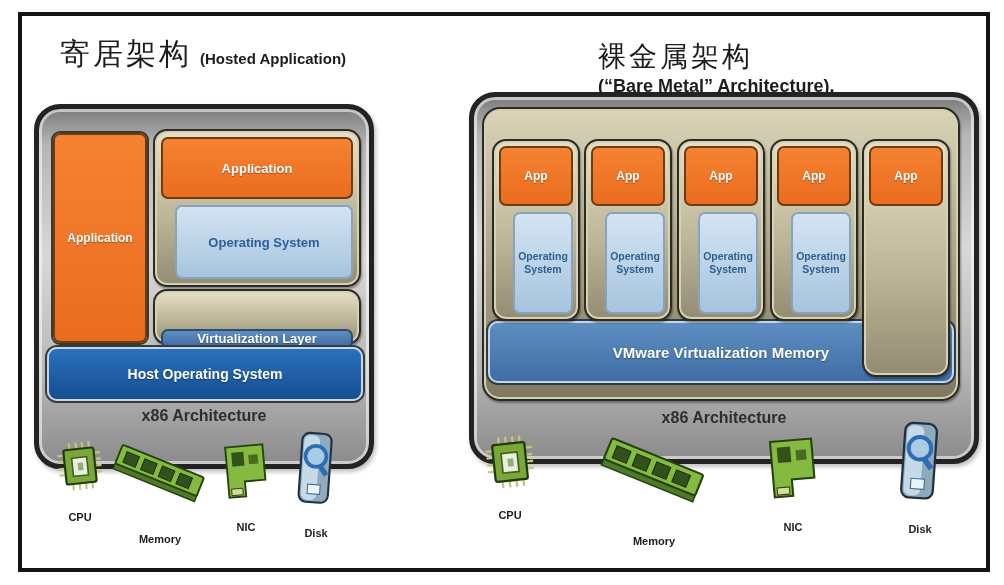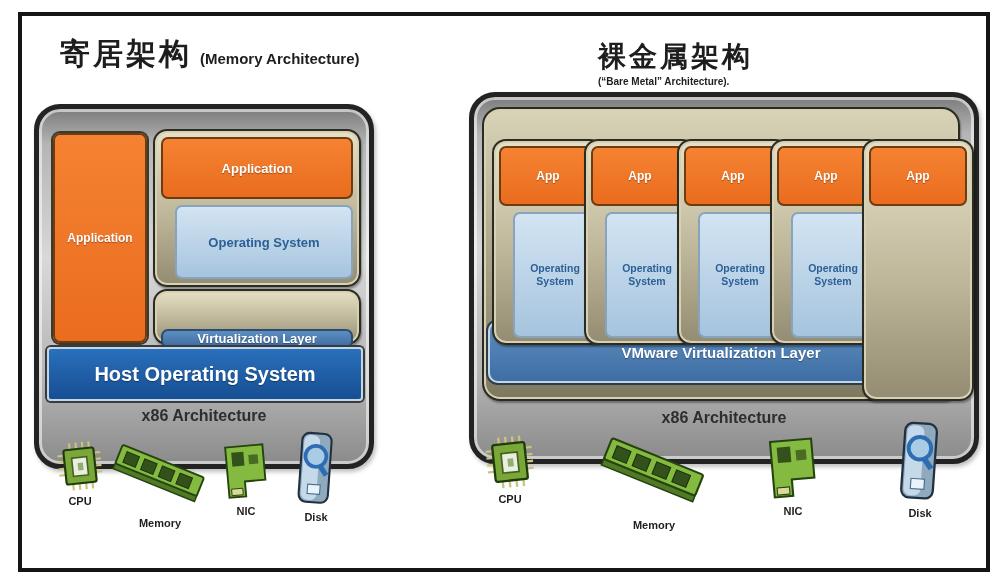--- a/index.html
+++ b/index.html
@@ -3,26 +3,26 @@
 <meta charset="utf-8">
 <style>
   html,body{margin:0;padding:0;background:#ffffff;}
   .canvas{position:relative;width:1004px;height:585px;background:#ffffff;overflow:hidden;
           font-family:"Liberation Sans", sans-serif;}
   .outer-frame{position:absolute;left:18px;top:12px;width:964px;height:552px;
                border:4px solid #151515;background:#ffffff;}
 
   
   .title{position:absolute;display:flex;align-items:baseline;color:#1d1d1d;white-space:nowrap;}
-  .title .zh{font-size:30px;font-weight:700;letter-spacing:3px;}
+  .title .zh{font-size:30px;font-weight:400;letter-spacing:3px;}
   .title .en{font-size:15px;font-weight:700;margin-left:8px;}
   .title-left{left:38px;top:18px;}
   .title-right{left:548px;top:22px;flex-direction:column;}
   .title-right .zh{font-size:28px;}
-  .title-right .en{font-size:10px;margin-left:28px;}
+  .title-right .en{font-size:18px;margin-left:28px;}
 
   
   .machine{position:absolute;border:5px solid #232323;border-radius:26px;
            background:linear-gradient(180deg,#7c7c7c 0%,#b5b5b5 10%,#d8d8d8 42%,#b2b2b2 78%,#8b8b8b 100%);
            box-shadow:inset 0 0 0 3px rgba(255,255,255,.55), 2px 3px 4px rgba(0,0,0,.25);}
   .machine-left{left:12px;top:88px;width:330px;height:355px;}
   .machine-right{left:447px;top:76px;width:500px;height:362px;}
 
   
   .sframe{position:absolute;border-radius:14px;border:2px solid #2c2b22;
@@ -44,52 +44,52 @@
          text-shadow:0 1px 1px rgba(0,0,0,.35);}
 
   
   .app-tall{position:absolute;left:14px;top:24px;width:90px;height:206px;font-size:12px;
             box-shadow:0 0 0 2px #3a3a2e;}
   .stackA{left:114px;top:20px;width:204px;height:154px;}
   .stackA .app{height:58px;font-size:13px;}
   .stackA .os{flex:1;font-size:13px;}
   .stackB{left:114px;top:180px;width:204px;height:52px;}
   .stackB .vl{flex:1;font-size:13px;}
-  .hostos{position:absolute;left:8px;top:238px;width:312px;height:50px;font-size:20px;border-radius:4px;}
+  .hostos{position:absolute;left:8px;top:238px;width:312px;height:50px;font-size:14px;border-radius:10px;}
   .x86{position:absolute;left:0;right:0;text-align:center;font-size:16px;font-weight:700;color:#2e2e2e;}
   .x86-left{top:298px;}
   .x86-right{top:312px;}
 
   
   .bigframe{left:8px;top:10px;width:474px;height:290px;border-radius:18px;
             background:linear-gradient(180deg,#d9d3b8 0%,#a39c80 60%,#7e7860 100%);}
-  .vmcol{padding:12px;}
+  .vmcol{padding:0;}
   .vmcol .inner{inset:5px;gap:6px;}
   .vmcol{z-index:2;}
   .vmcol .app{height:56px;font-size:12px;}
   .vmcol .os{flex:1;font-size:10.5px;line-height:1.2;padding:2px;}
   .vmbar{position:absolute;left:14px;top:224px;width:462px;height:58px;z-index:1;
          display:flex;align-items:center;justify-content:center;font-weight:700;font-size:15px;
          background:linear-gradient(180deg,#5e8dc0 0%,#3e6ea4 100%);
          border:2px solid #c2d6e8;box-shadow:0 0 0 2px #2c3c4c;border-radius:10px;
          color:#ffffff;text-shadow:0 1px 1px rgba(0,0,0,.35);}
 
   
-  .hw-item{position:absolute;display:flex;flex-direction:column;align-items:center;z-index:5;}
+  .hw-item{position:absolute;display:flex;flex-direction:column;align-items:center;z-index:5;gap:16px;}
   .hw-label{margin-top:1px;font-size:11px;font-weight:700;color:#1e1e1e;}
 </style>
 </head>
 <body>
 
 <div class="canvas">
   <div class="outer-frame">
 
     <div class="title title-left">
       <span class="zh">寄居架构</span>
-      <span class="en">(Memory Architecture)</span>
+      <span class="en">(Hosted Application)</span>
     </div>
     <div class="title title-right">
       <span class="zh">裸金属架构</span>
       <span class="en">(“Bare Metal” Architecture).</span>
     </div>
 
     <div class="machine machine-left">
       <div class="box orange app-tall">Application</div>
 
       <div class="sframe stackA">
@@ -136,21 +136,21 @@
           <div class="box orange app">App</div>
           <div class="box lblue os">Operating System</div>
         </div>
       </div>
       <div class="sframe vmcol" style="left:388px;top:42px;width:84px;height:234px;">
         <div class="inner">
           <div class="box orange app">App</div>
         </div>
       </div>
 
-      <div class="vmbar">VMware Virtualization Layer</div>
+      <div class="vmbar">VMware Virtualization Memory</div>
 
       <div class="x86 x86-right">x86 Architecture</div>
     </div>
 
     <div class="hw-item" style="left:30px;top:422px;width:56px;">
       <svg width="48" height="56" viewBox="0 0 44 52">
         <g transform="rotate(-6 22 26)" stroke-linecap="square">
           <g stroke="#c9c37c" stroke-width="2">
             <line x1="3" y1="15" x2="9" y2="15"></line>
               <line x1="3" y1="21" x2="9" y2="21"></line>

